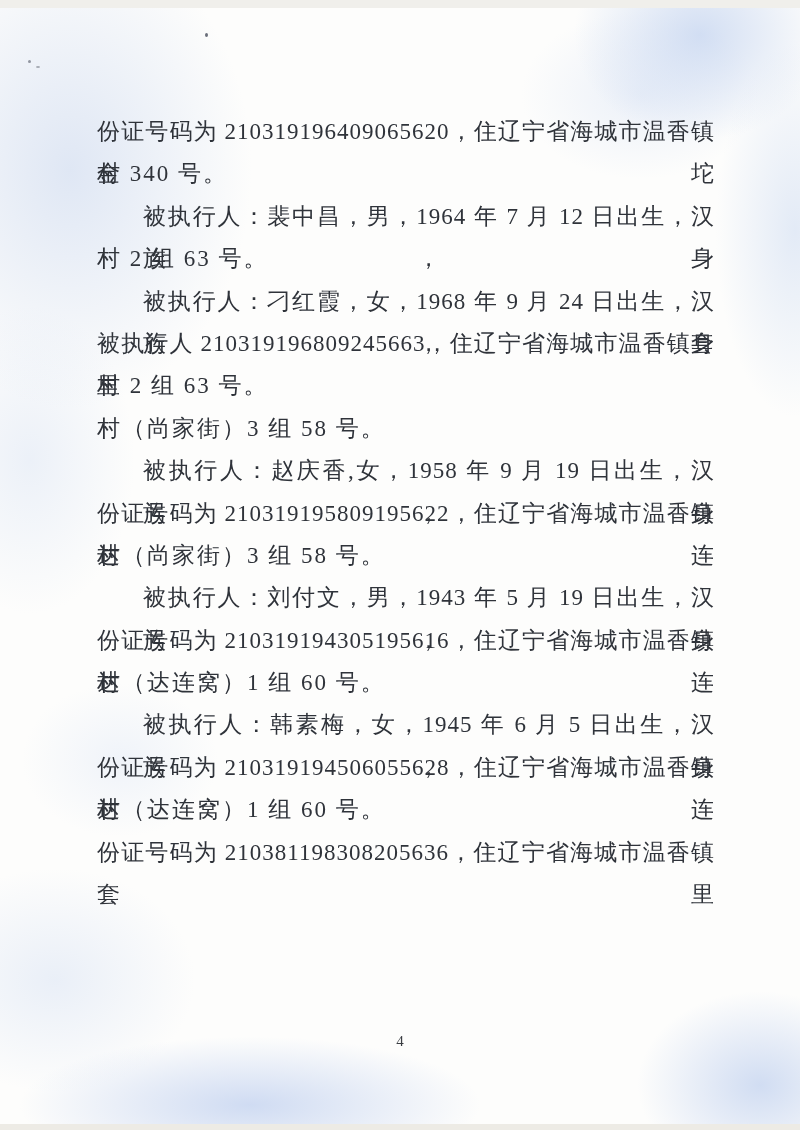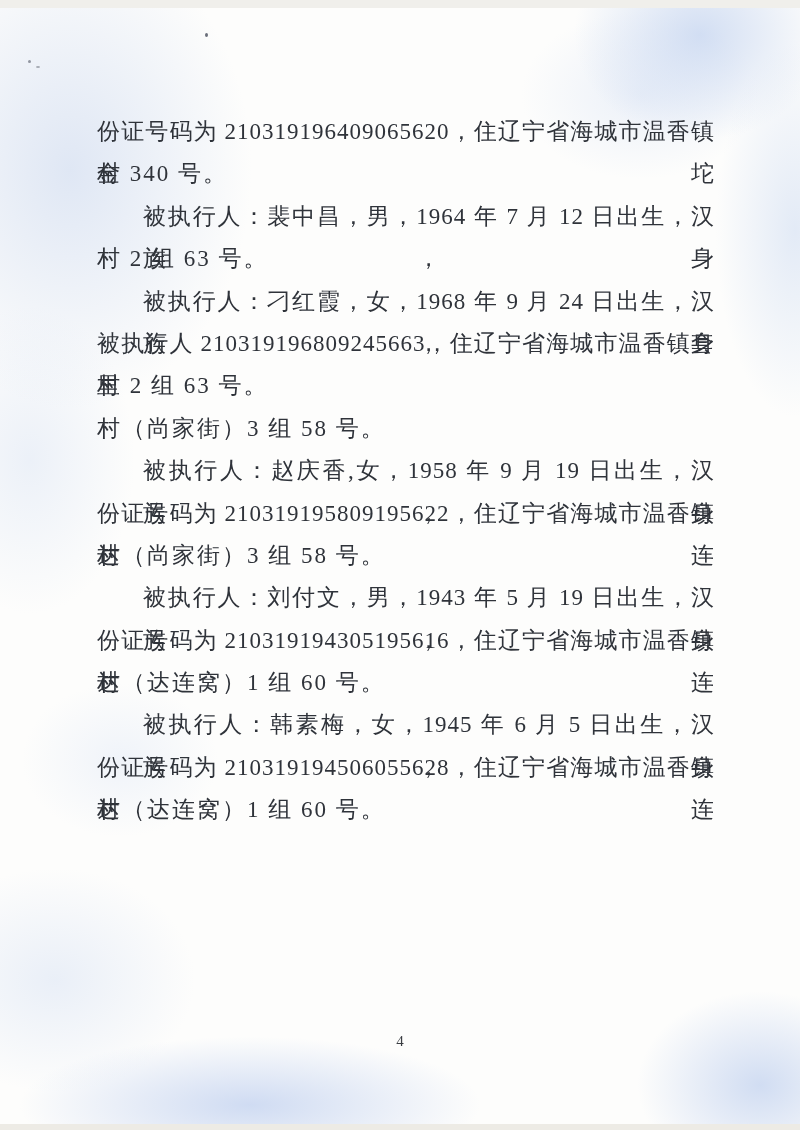--- a/index.html
+++ b/index.html
@@ -103,16 +103,17 @@
       <div class="doc-line plain">村（尚家街）3 组 58 号。</div>
       <div class="doc-line justify indent">被执行人：赵庆香,女，1958 年 9 月 19 日出生，汉族，身</div>
       <div class="doc-line justify">份证号码为 210319195809195622，住辽宁省海城市温香镇达连</div>
       <div class="doc-line plain">村（尚家街）3 组 58 号。</div>
       <div class="doc-line justify indent">被执行人：刘付文，男，1943 年 5 月 19 日出生，汉族，身</div>
       <div class="doc-line justify">份证号码为 210319194305195616，住辽宁省海城市温香镇达连</div>
       <div class="doc-line plain">村（达连窝）1 组 60 号。</div>
       <div class="doc-line justify indent">被执行人：韩素梅，女，1945 年 6 月 5 日出生，汉族，身</div>
       <div class="doc-line justify">份证号码为 210319194506055628，住辽宁省海城市温香镇达连</div>
       <div class="doc-line plain">村（达连窝）1 组 60 号。</div>
+      <div class="doc-line justify">份证号码为 210381198308205636，住辽宁省海城市温香镇套里</div>
     </div>
 
   <div class="page-number">4</div>
 </div>
 
 </body></html>

